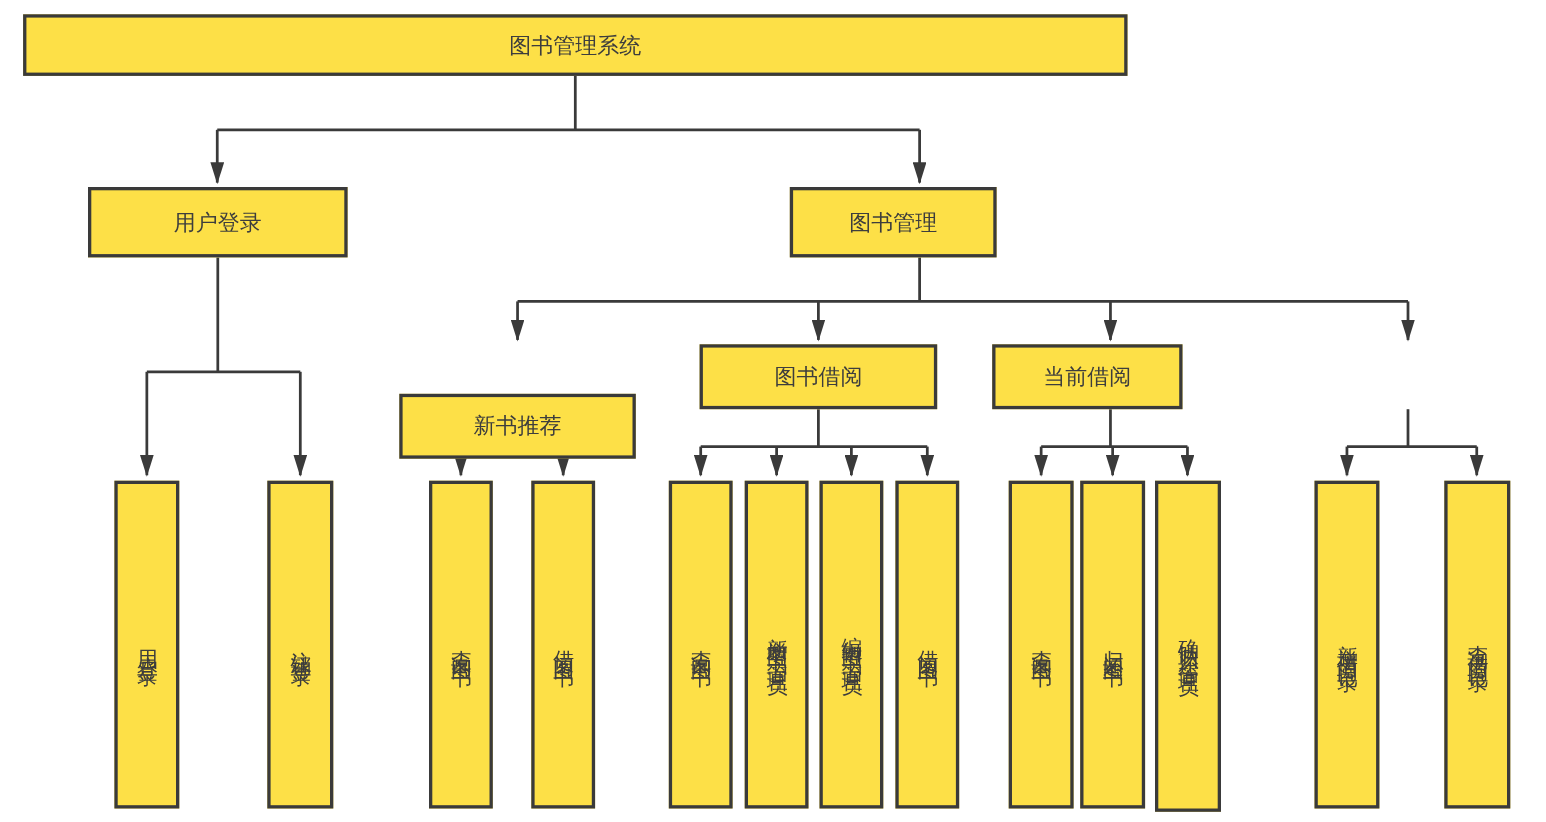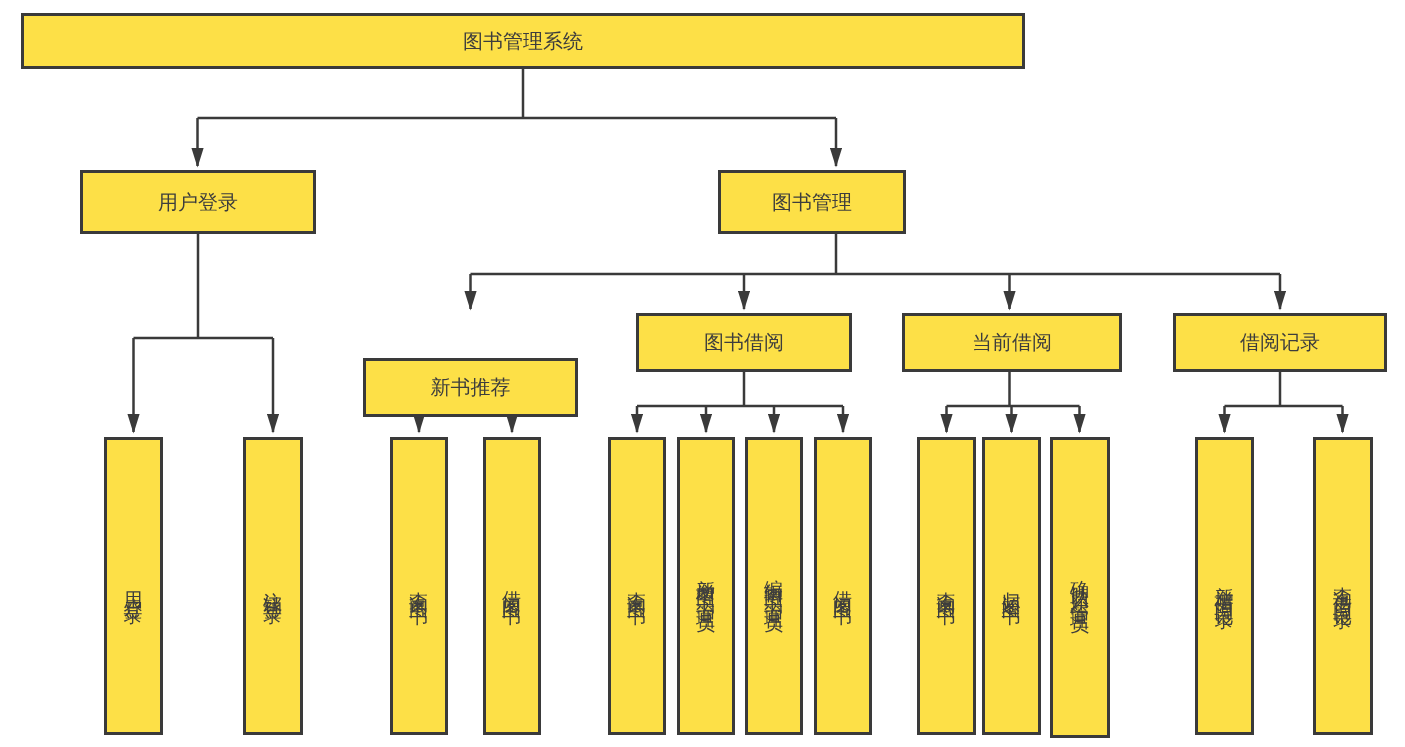--- a/index.html
+++ b/index.html
@@ -99,25 +99,22 @@
   <div class="node h" style="left:718px; top:170px; width:188px; height:64px;">
     <span>图书管理</span>
   </div>
 
   <div class="node h" style="left:363px; top:313px; width:215px; height:59px;margin-top:45px;">
     <span>新书推荐</span>
   </div>
   <div class="node h" style="left:636px; top:313px; width:216px; height:59px;">
     <span>图书借阅</span>
   </div>
-  <div class="node h" style="left:902px; top:313px; width:220px; height:59px;">
+  <div class="node h" style="left:902px; top:313px; width:173px; height:59px;">
     <span>当前借阅</span>
-  </div>
-  <div class="node h" style="left:1173px; top:313px; width:214px; height:59px;">
-    <span>借阅记录</span>
   </div>
 
   <div class="node leaf" style="left:104px; top:437px; width:59px; height:298px;">
     <span class="vtxt">用户登录</span>
   </div>
   <div class="node leaf" style="left:243px; top:437px; width:60px; height:298px;">
     <span class="vtxt">注销登录</span>
   </div>
 
   <div class="node leaf" style="left:390px; top:437px; width:58px; height:298px;">

